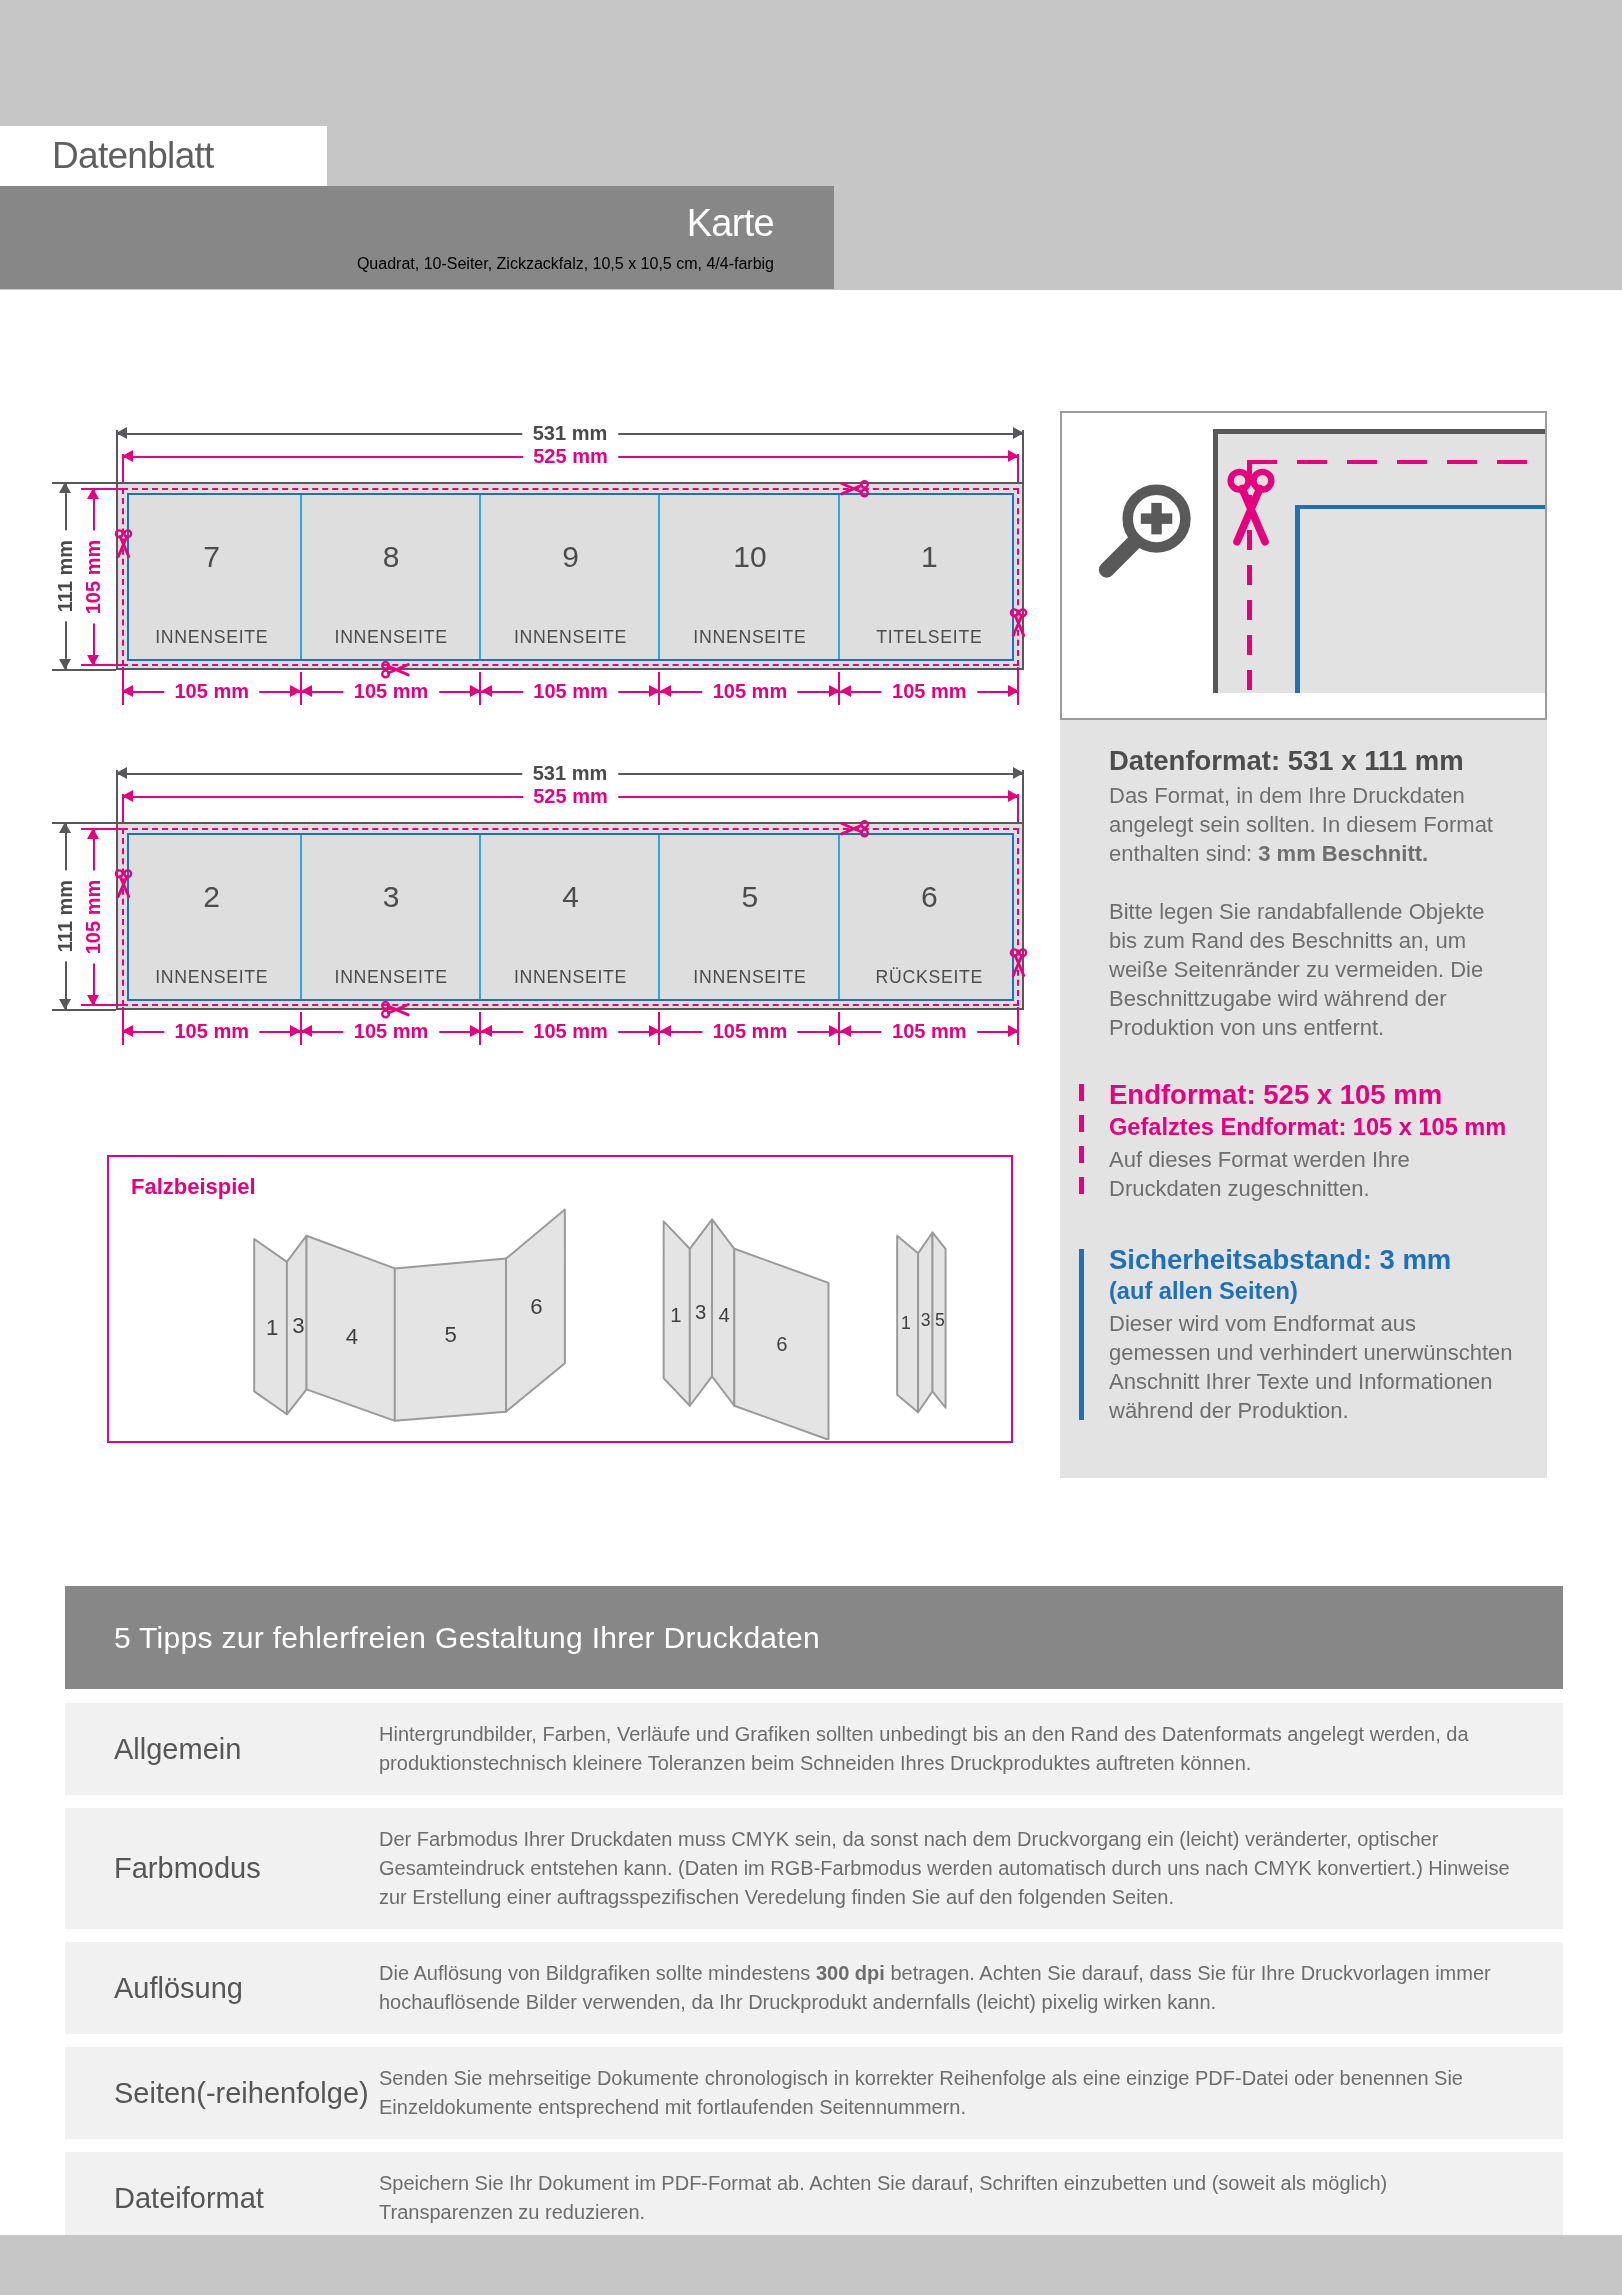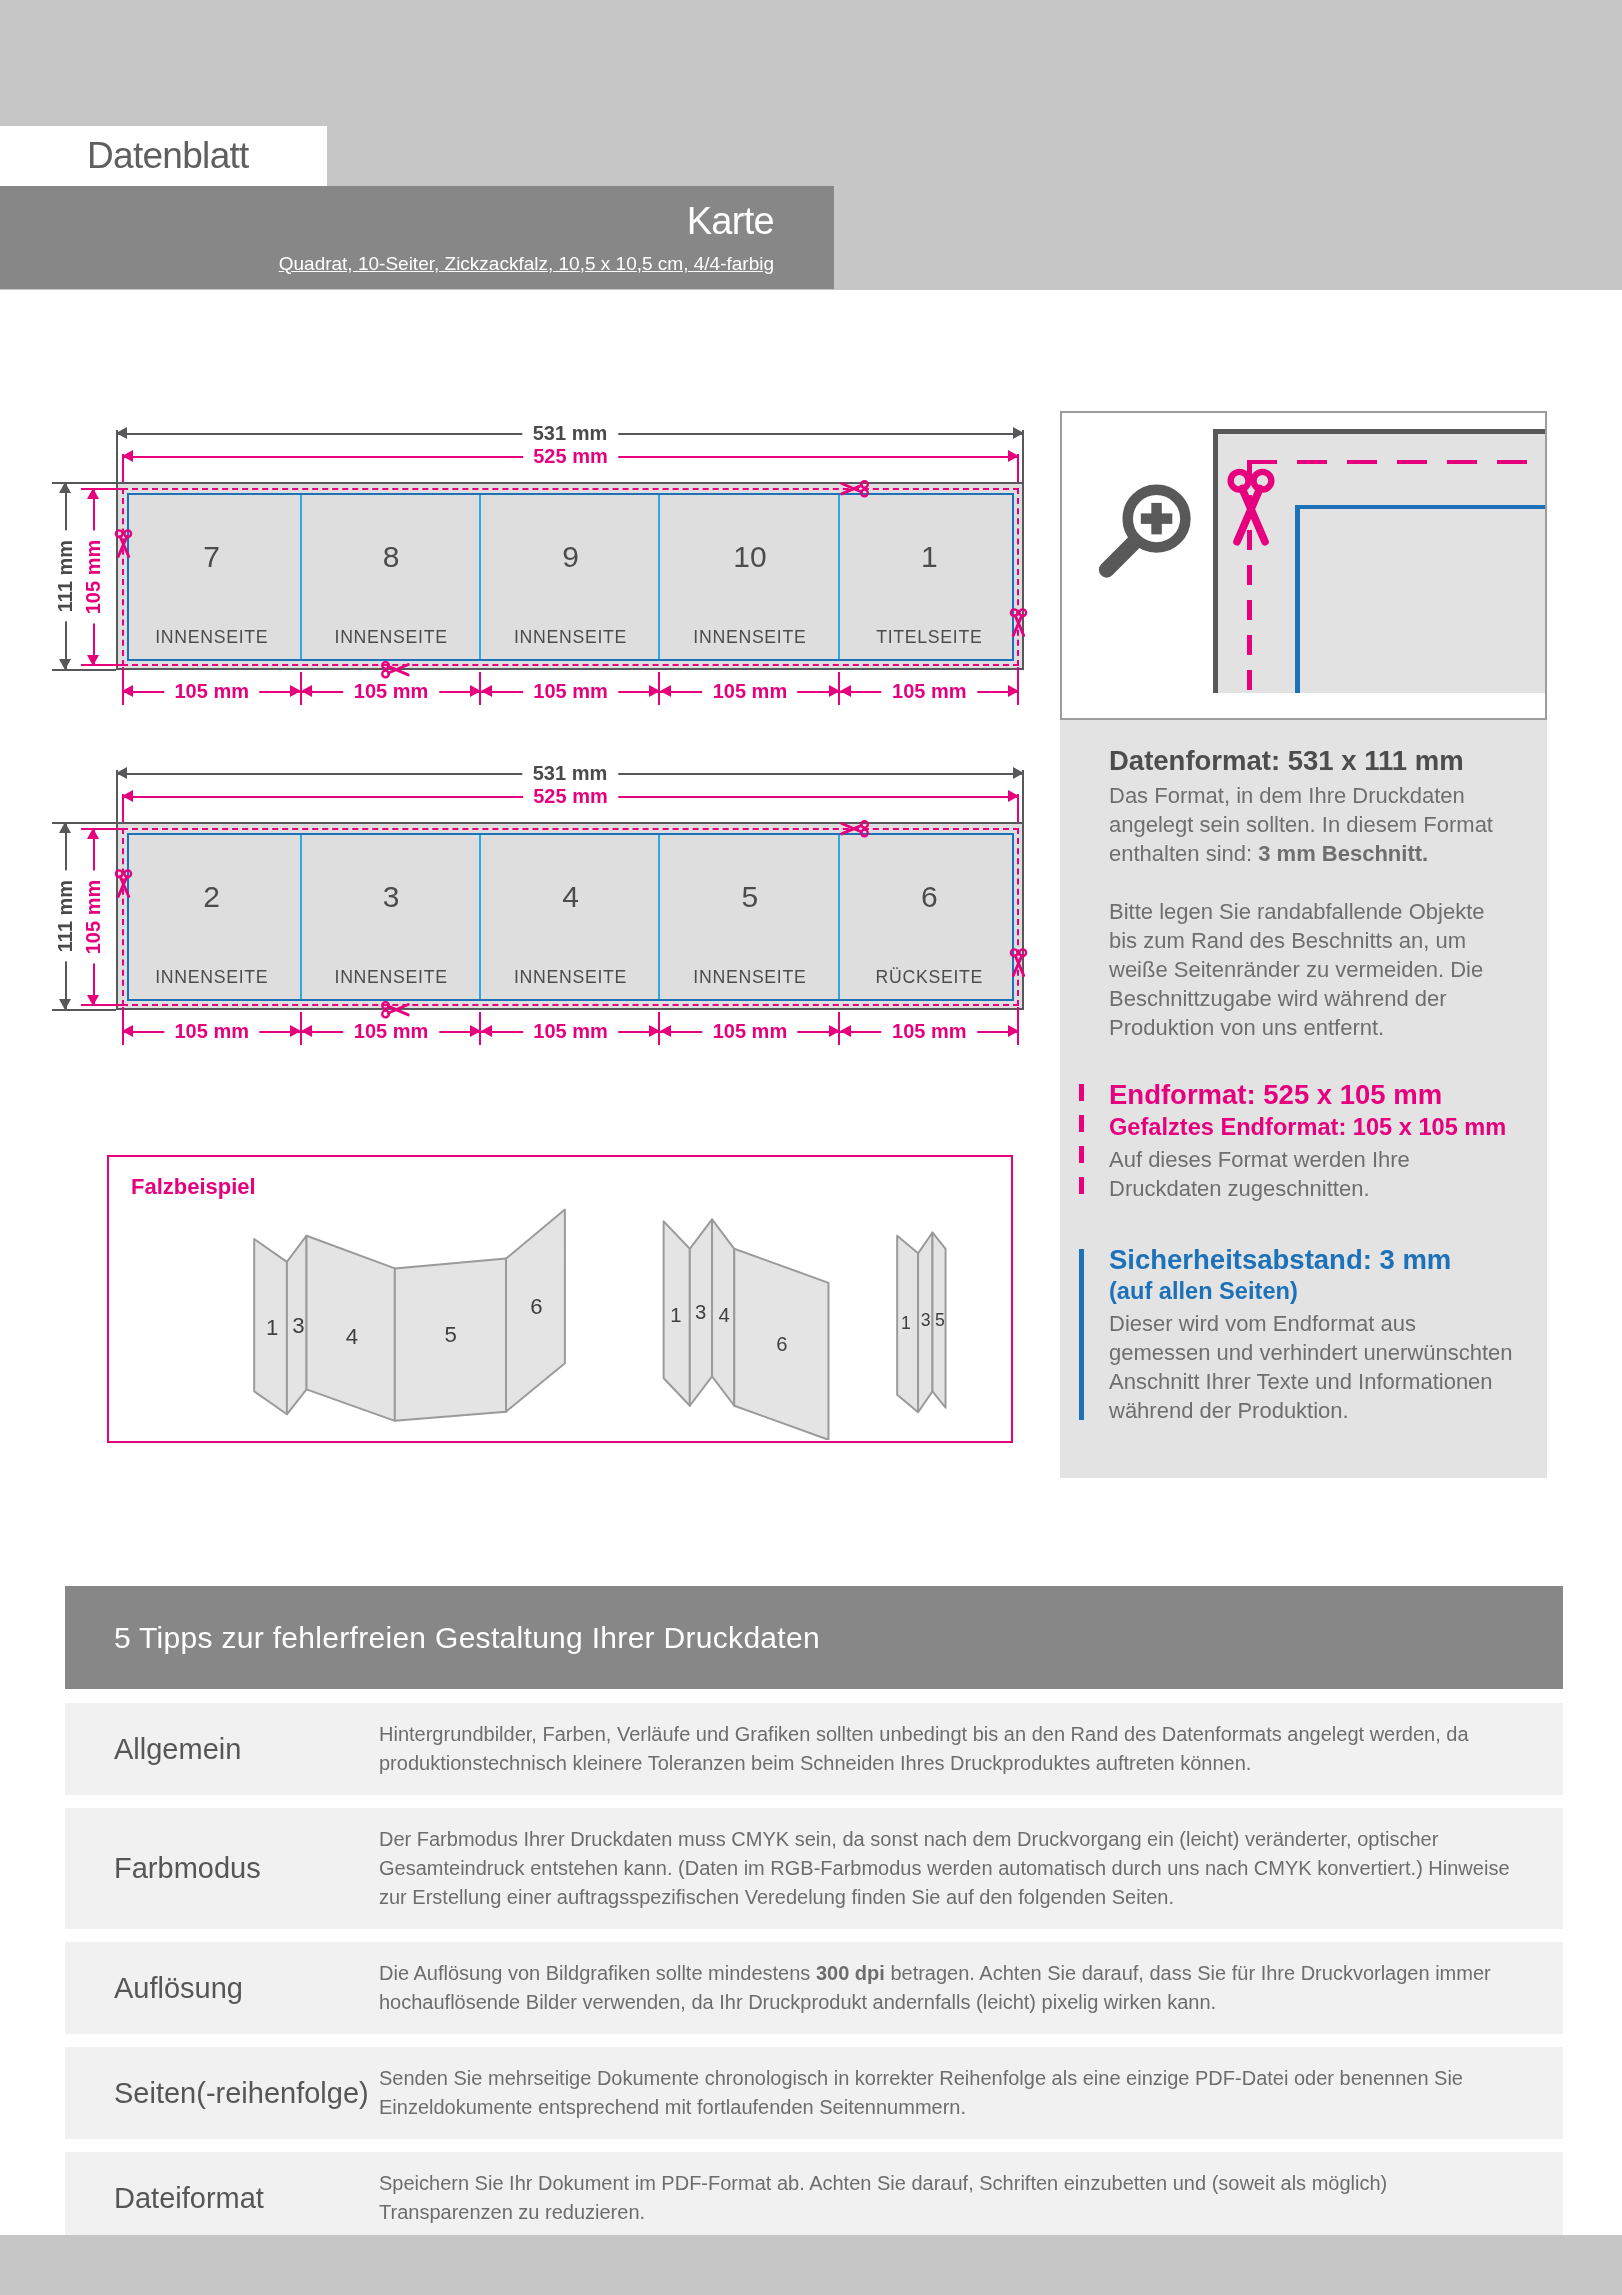--- a/index.html
+++ b/index.html
@@ -3,26 +3,26 @@
 <meta charset="utf-8">
 <style>
   html,body{margin:0;padding:0;background:#fff;}
   .page{position:relative;width:1623px;height:2295px;background:#ffffff;overflow:hidden;
         font-family:"Liberation Sans", sans-serif;color:#4c4c4c;}
 
   
   .top-band{position:absolute;left:0;top:0;width:1623px;height:290px;background:#c6c6c6;}
   .title-box{position:absolute;left:0;top:126px;width:327px;height:60px;background:#ffffff;
              display:flex;align-items:center;}
-  .title-box span{font-size:37px;color:#5f5f5f;padding-left:87px;letter-spacing:-0.7px;}
+  .title-box span{font-size:37px;color:#5f5f5f;padding-left:52px;letter-spacing:-0.7px;}
   .karte-bar{position:absolute;left:0;top:186px;width:834px;height:103px;background:#878787;
              display:flex;flex-direction:column;align-items:flex-end;justify-content:center;
              padding-right:60px;box-sizing:border-box;}
   .karte-title{font-size:38px;color:#ffffff;letter-spacing:-0.7px;}
-  .karte-sub{font-size:19px;color:#ffffff;margin-top:9.2px;text-decoration:underline;}
+  .karte-sub{font-size:16px;color:#000000;margin-top:9.2px;}
 
   
   .diagram{position:absolute;left:0;width:1623px;height:288px;}
   .diagram.d1{top:426px;}
   .diagram.d2{top:766px;}
 
   .outer-rect{position:absolute;left:116px;top:56px;width:908px;height:188px;
               box-sizing:border-box;border:2.6px solid #58585a;background:#dedede;}
   .dash-rect{position:absolute;left:122px;top:62px;width:897px;height:178px;
              box-sizing:border-box;border:2.6px dashed #e6007e;}

